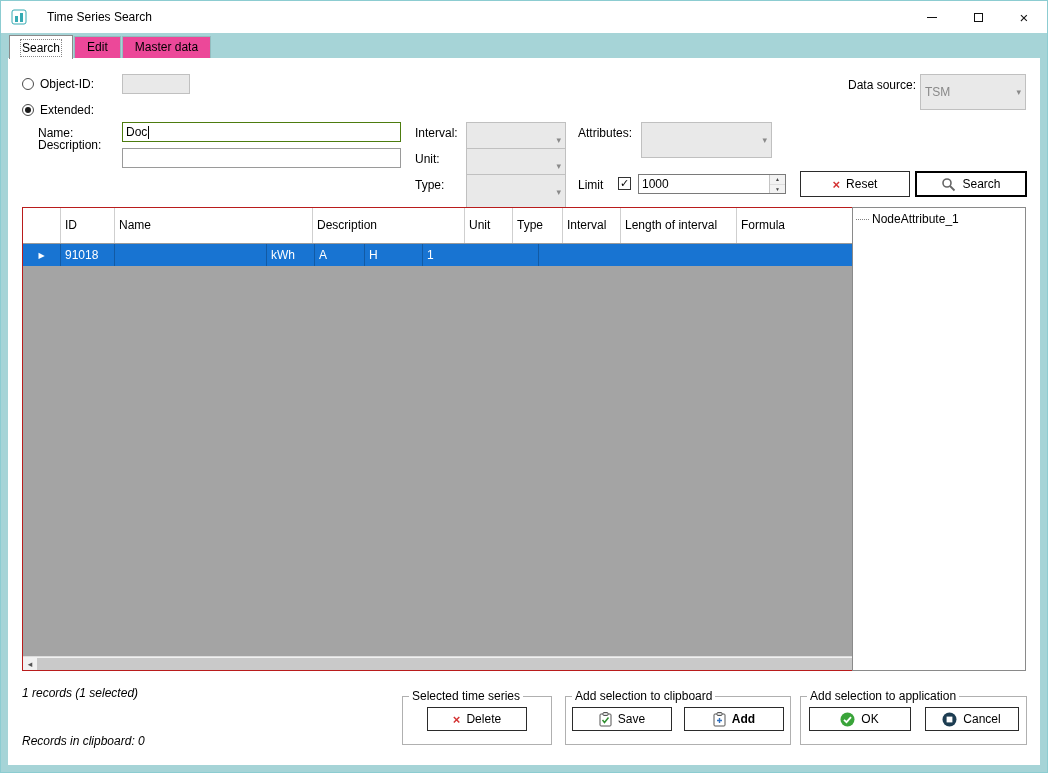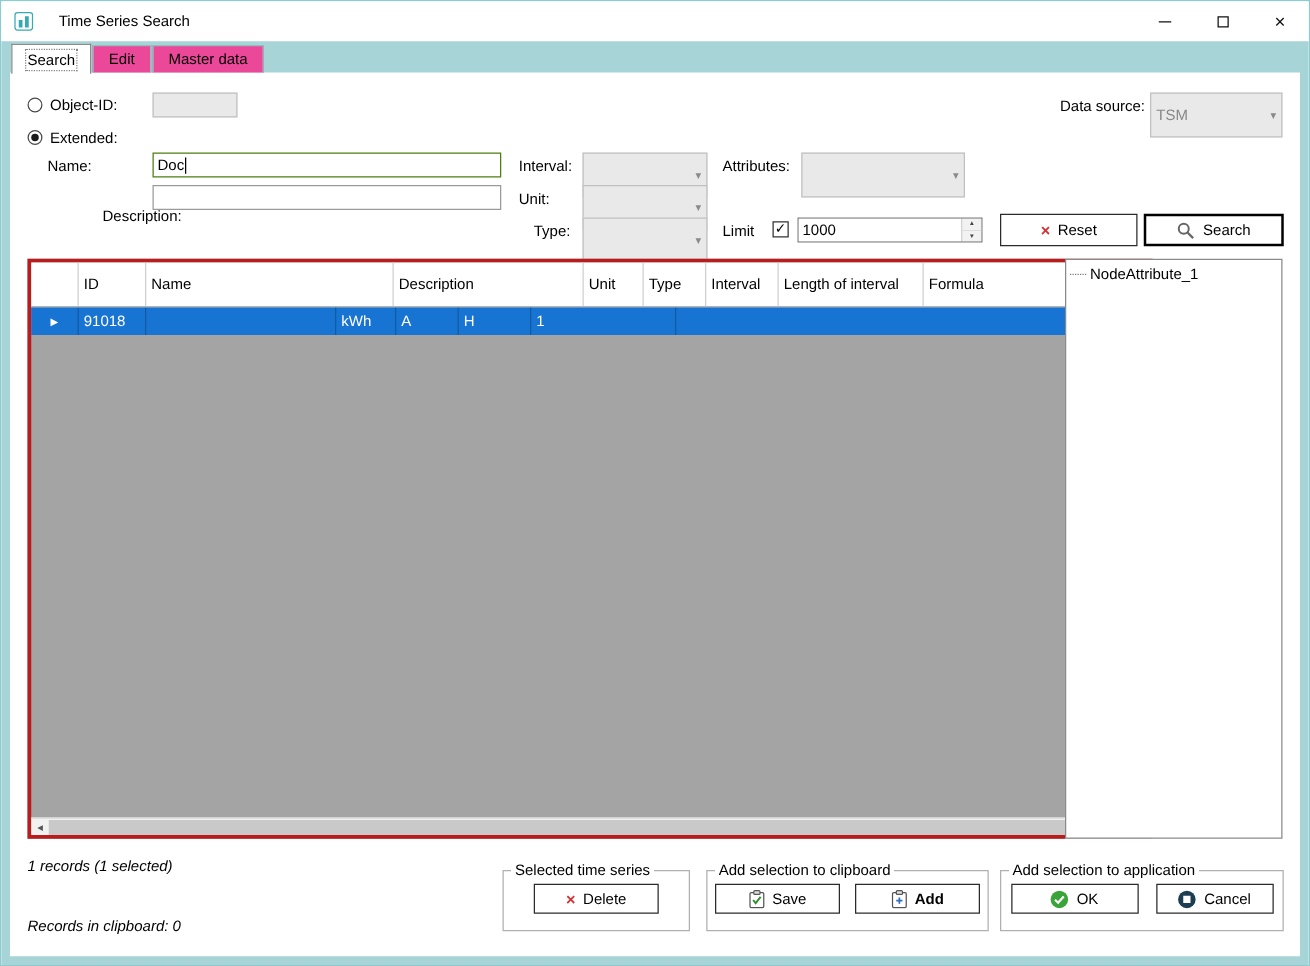--- a/index.html
+++ b/index.html
@@ -44,21 +44,21 @@
   .numeric { position:absolute; height:20px; border:1px solid #7a7a7a; background:#fff; display:flex; }
   .numeric input { border:none; flex:1; min-width:0; padding:0 3px; font-family:inherit; font-size:12px; outline:none; }
   .spin { width:16px; border-left:1px solid #c4c4c4; display:flex; flex-direction:column; }
   .spin .spin-btn { flex:1; display:flex; align-items:center; justify-content:center; font-size:5px; color:#444; background:#f2f2f2; }
   .spin .spin-btn:first-child { border-bottom:1px solid #ddd; }
   .btn { height:24px; background:#fff; border:1px solid #2b2b2b; display:flex; align-items:center; justify-content:center; gap:6px; font-size:12px; cursor:default; flex:none; }
   .btn-abs { position:absolute; height:26px; }
   .btn.default { border:2px solid #000; }
   .icon-x { color:#d43232; font-weight:bold; font-size:13px; line-height:1; }
   
-  .grid { position:absolute; left:14px; top:149px; width:900px; height:464px; border:3px solid #b91c1c; display:flex; flex-direction:column; background:#a4a4a4; }
+  .grid { position:absolute; left:14px; top:149px; width:900px; height:464px; border:1px solid #b91c1c; display:flex; flex-direction:column; background:#a4a4a4; }
   .grid-header { display:flex; background:#fff; height:36px; flex:none; border-bottom:1px solid #9a9a9a; }
   .gh { border-right:1px solid #cfcfcf; padding:2px 4px; display:flex; align-items:center; line-height:1.2; }
   .grid-row { display:flex; height:22px; flex:none; background:#1874d2; color:#fff; }
   .gc { border-right:1px solid rgba(0,0,0,0.22); padding:0 4px; display:flex; align-items:center; overflow:hidden; white-space:nowrap; }
   .c0 { width:38px; justify-content:center; }
   .c1 { width:54px; } .c2 { width:198px; } .c3 { width:152px; } .c4 { width:48px; }
   .c5 { width:50px; } .c6 { width:58px; } .c7 { width:116px; } .c8 { flex:1; border-right:none; }
   .row-arrow { font-size:8px; color:#fff; }
   .grid-fill { flex:1; }
   .hscroll { height:14px; flex:none; background:#f1f1f1; position:relative; border-top:1px solid #dcdcdc; }
@@ -129,36 +129,36 @@
         <span class="radio selected"></span>
         <span>Extended:</span>
       </div>
 
       <div class="lbl" style="left:30px; top:68px;">Name:</div>
       <div class="textbox focused" style="left:114px; top:64px; width:279px;">
         <span>Doc</span>
         <span class="caret"></span>
       </div>
 
-      <div class="lbl" style="left:30px; top:108px;margin-left:44px;">Description:</div>
+      <div class="lbl" style="left:30px; top:80px;">Description:</div>
       <input class="textinput" style="left: 114px; top: 90px; width: 279px;" value="">
 
       <div class="lbl" style="left:407px; top:68px;">Interval:</div>
       <div class="combo" style="left:458px; top:64px; width:100px;">
         <span></span>
         <span class="chev">▾</span>
       </div>
 
       <div class="lbl" style="left:407px; top:94px;">Unit:</div>
       <div class="combo" style="left:458px; top:90px; width:100px;">
         <span></span>
         <span class="chev">▾</span>
       </div>
 
-      <div class="lbl" style="left:407px; top:120px;margin-left:12px;">Type:</div>
+      <div class="lbl" style="left:407px; top:120px;">Type:</div>
       <div class="combo" style="left:458px; top:116px; width:100px;">
         <span></span>
         <span class="chev">▾</span>
       </div>
 
       <div class="lbl" style="left:570px; top:68px;">Attributes:</div>
       <div class="combo" style="left:633px; top:64px; width:131px;">
         <span></span>
         <span class="chev">▾</span>
       </div>

